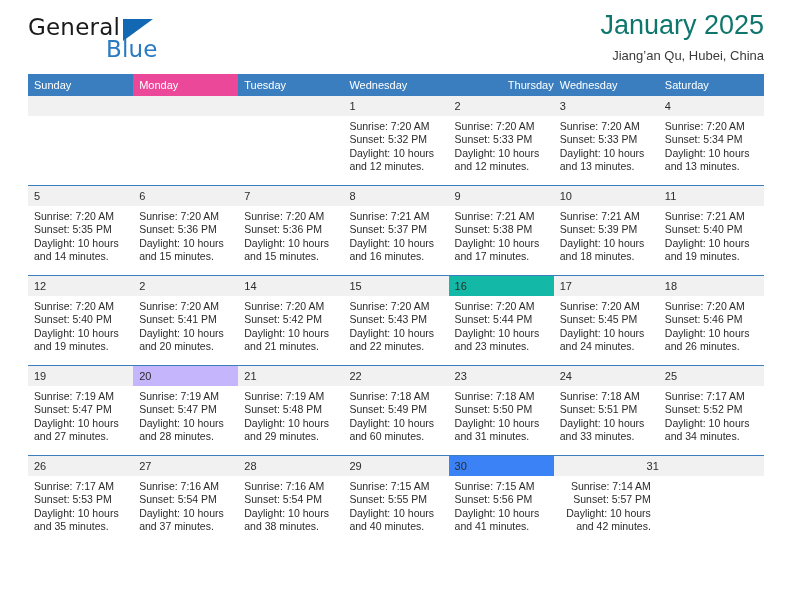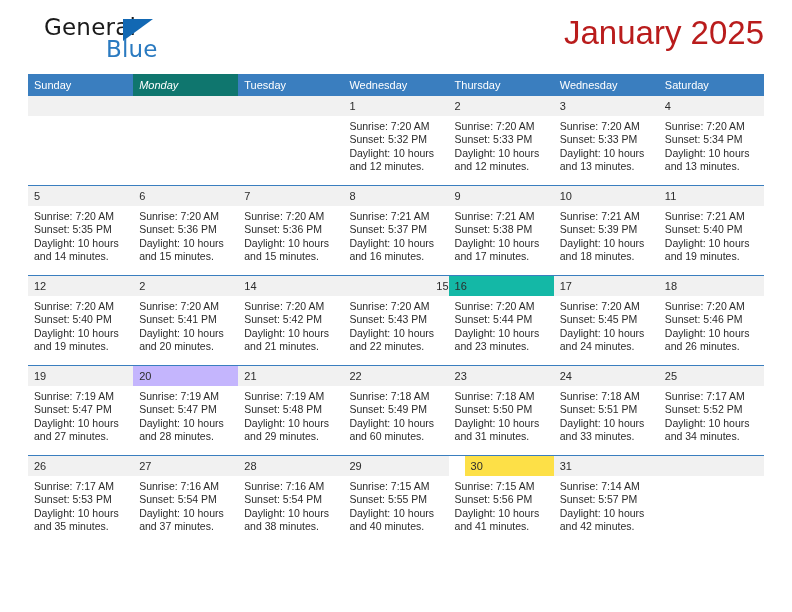--- a/index.html
+++ b/index.html
@@ -33,21 +33,21 @@
   }
 
   .brand {
     position: relative;
     margin-top: 14px;
     width: 220px;
     height: 56px;
   }
   .brand-general {
     position: absolute;
-    left: 16px;
+    left: 0;
     top: 0;
     font-size: 23px;
     letter-spacing: 0.2px;
     color: #1a1a1a;
     font-family: "DejaVu Sans", sans-serif;
   }
   .brand-blue {
     position: absolute;
     left: 78px;
     top: 22px;
@@ -64,26 +64,25 @@
     height: 0;
     border-left: 30px solid #1268b3;
     border-bottom: 22px solid transparent;
   }
 
   .titles {
     text-align: right;
     margin-top: 8px;
   }
   .cal-title {
-    font-size: 33px;
-    color: #b91c1c;
+    font-size: 27px;
+    color: #0f766e;
     font-weight: normal;
     line-height: 34px;
     font-family: "Liberation Sans", sans-serif;
-    margin-top: 8px;
   }
   .cal-subtitle {
     font-size: 13px;
     color: #3b3b3b;
     line-height: 20px;
     margin-top: 4px;
   }
 
   
   .calendar {
@@ -150,32 +149,33 @@
   <div class="header">
 
     <div class="brand">
       <span class="brand-general">General</span>
       <span class="brand-triangle"></span>
       <span class="brand-blue" style="color: rgb(42, 122, 192);">Blue</span>
     </div>
 
     <div class="titles">
       <div class="cal-title">January 2025</div>
+      <div class="cal-subtitle">Jiang’an Qu, Hubei, China</div>
     </div>
 
   </div>
 
   <table class="calendar">
     <thead>
       <tr class="dow-row">
         <th style="background: rgb(58, 126, 191);">Sunday</th>
-        <th style="background: #0f766e; font-style: italic;">Monday</th>
+        <th style="background: #ec4899;">Monday</th>
         <th style="background: rgb(58, 126, 191);">Tuesday</th>
         <th style="background: rgb(58, 126, 191);">Wednesday</th>
-        <th style="background: rgb(58, 126, 191);">Thursday</th>
+        <th style="background: rgb(58, 126, 191); text-align: right;">Thursday</th>
         <th style="background: rgb(58, 126, 191);">Wednesday</th>
         <th style="background: rgb(58, 126, 191);">Saturday</th>
       </tr>
     </thead>
     <tbody>
 
     <tr class="week-row first-week">
           <td>
             <div class="cell-inner empty">
               <div class="daynum" style="background: rgb(241, 241, 241);"></div>
@@ -344,21 +344,21 @@
               <div class="cell-body">
                 <div>Sunrise: 7:20 AM</div>
                 <div>Sunset: 5:42 PM</div>
                 <div>Daylight: 10 hours</div>
                 <div>and 21 minutes.</div>
               </div>
             </div>
           </td>
           <td style="border-top-color: rgb(58, 126, 191);">
             <div class="cell-inner">
-              <div class="daynum" style="background: rgb(241, 241, 241); text-align: right;">15</div>
+              <div class="daynum" style="background: rgb(241, 241, 241);">15</div>
               <div class="cell-body">
                 <div>Sunrise: 7:20 AM</div>
                 <div>Sunset: 5:43 PM</div>
                 <div>Daylight: 10 hours</div>
                 <div>and 22 minutes.</div>
               </div>
             </div>
           </td>
           <td style="border-top-color: rgb(58, 126, 191);">
             <div class="cell-inner">
@@ -513,30 +513,30 @@
               <div class="cell-body">
                 <div>Sunrise: 7:15 AM</div>
                 <div>Sunset: 5:55 PM</div>
                 <div>Daylight: 10 hours</div>
                 <div>and 40 minutes.</div>
               </div>
             </div>
           </td>
           <td style="border-top-color: rgb(58, 126, 191);">
             <div class="cell-inner">
-              <div class="daynum" style="background: #fde047; margin-left: 16px;">30</div>
+              <div class="daynum" style="background: #3b82f6;">30</div>
               <div class="cell-body">
                 <div>Sunrise: 7:15 AM</div>
                 <div>Sunset: 5:56 PM</div>
                 <div>Daylight: 10 hours</div>
                 <div>and 41 minutes.</div>
               </div>
             </div>
           </td>
-          <td style="border-top-color: rgb(58, 126, 191);">
+          <td style="border-top-color: rgb(58, 126, 191); text-align: right;">
             <div class="cell-inner">
               <div class="daynum" style="background: rgb(241, 241, 241);">31</div>
               <div class="cell-body">
                 <div>Sunrise: 7:14 AM</div>
                 <div>Sunset: 5:57 PM</div>
                 <div>Daylight: 10 hours</div>
                 <div>and 42 minutes.</div>
               </div>
             </div>
           </td>

